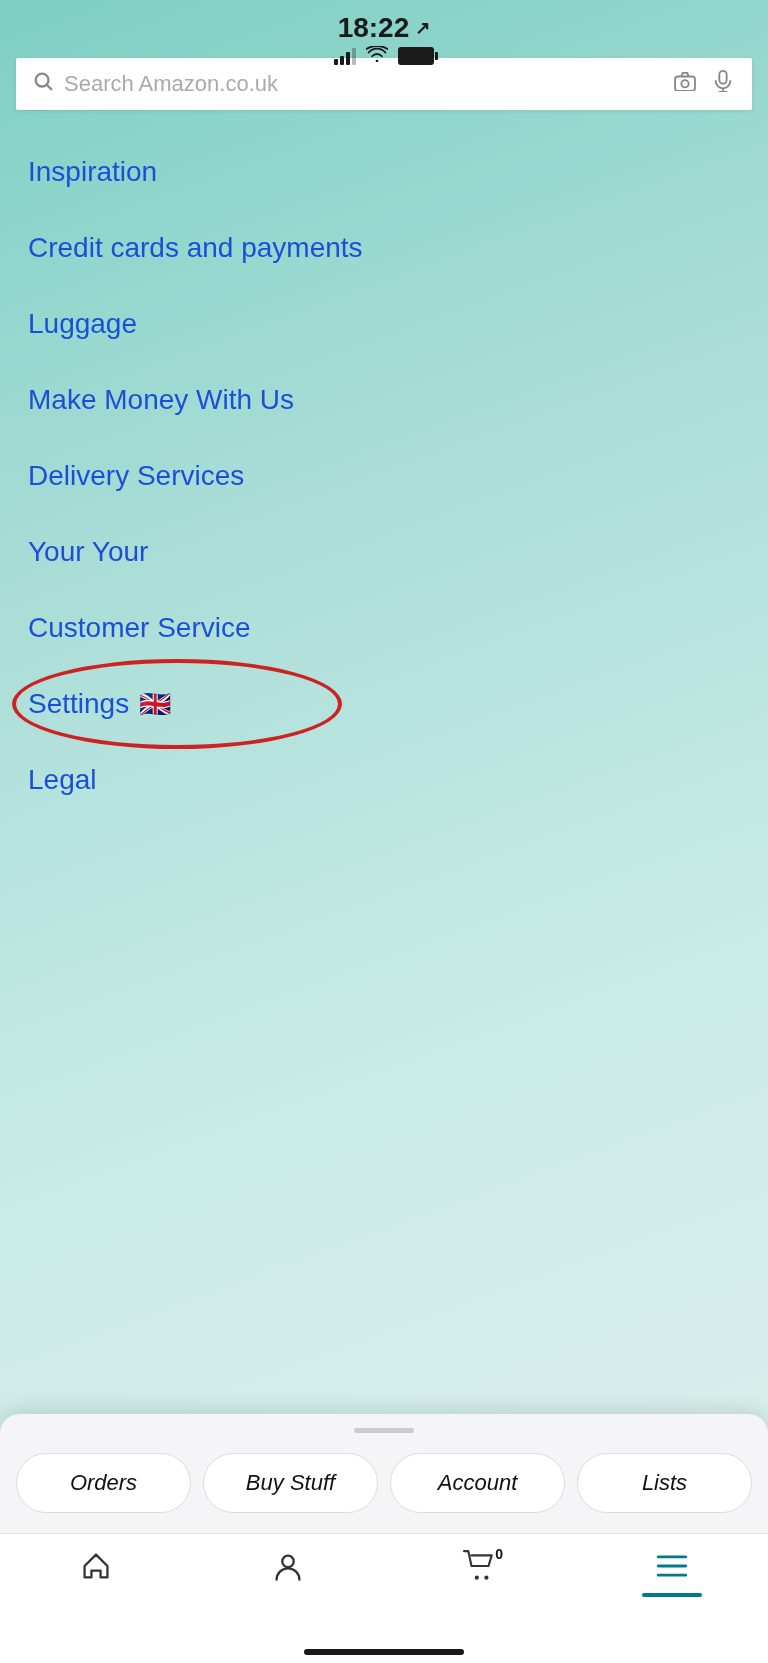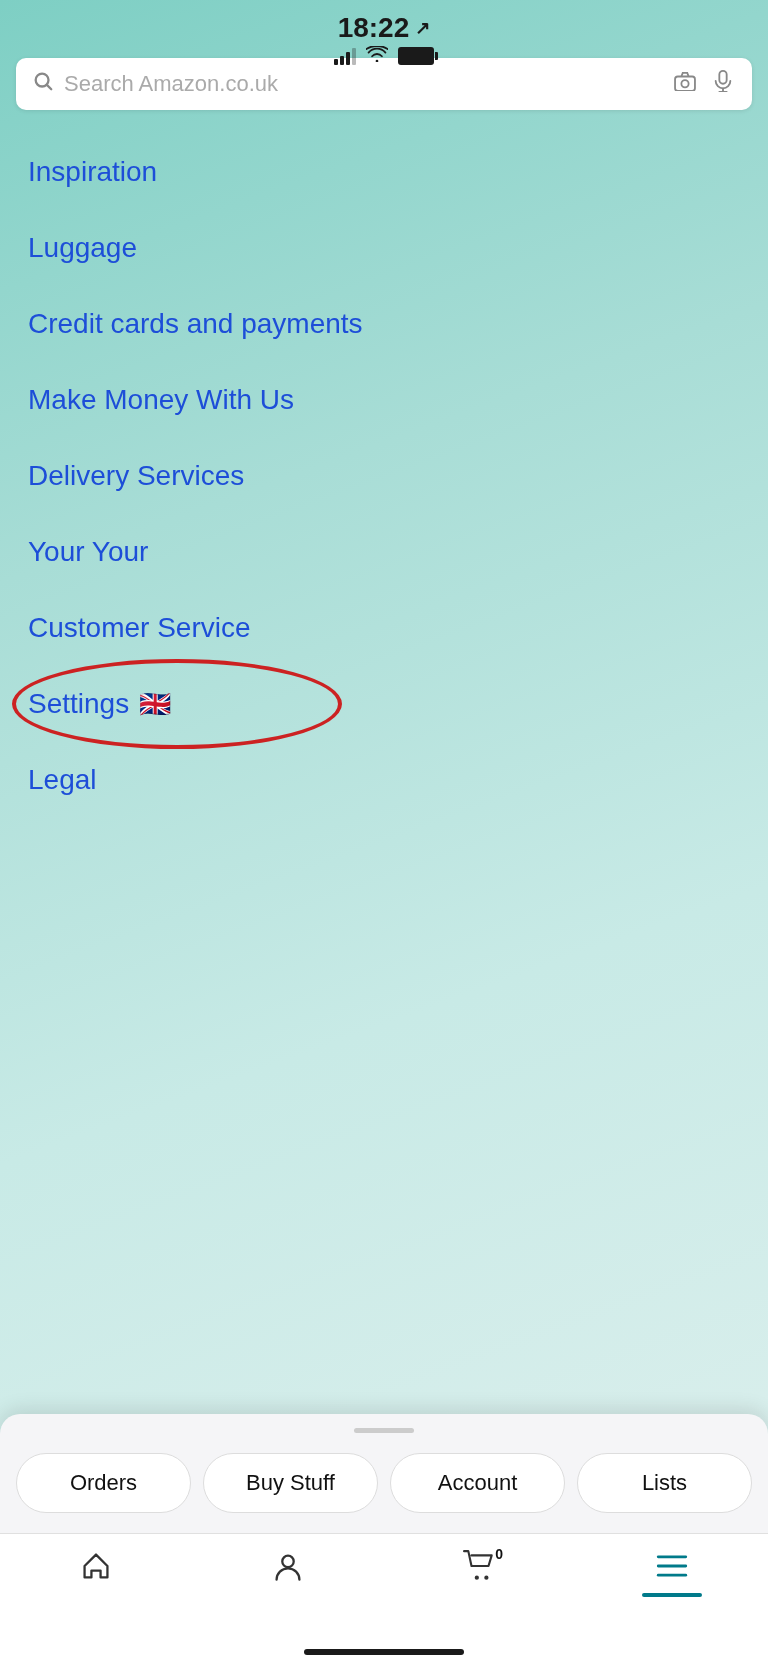--- a/index.html
+++ b/index.html
@@ -90,21 +90,21 @@
 
     
     .search-bar-container {
       padding: 10px 16px 16px;
     }
 
     .search-bar {
       display: flex;
       align-items: center;
       background: #ffffff;
-      border-radius: 10px;
+      border-radius: 2px;
       padding: 12px 16px;
       gap: 10px;
       box-shadow: 0 1px 4px rgba(0,0,0,0.1);
     }
 
     .search-icon-wrap {
       color: #888;
       font-size: 22px;
     }
 
@@ -175,20 +175,21 @@
       height: 5px;
       background: #ccc;
       border-radius: 3px;
       margin: 0 auto 20px;
     }
 
     .quick-actions {
       display: flex;
       gap: 12px;
       justify-content: space-around;
+      font-style: italic;
     }
 
     .quick-action-btn {
       flex: 1;
       background: #ffffff;
       border: 1.5px solid #ddd;
       border-radius: 50px;
       padding: 16px 10px;
       font-size: 22px;
       font-weight: 500;
@@ -317,24 +318,24 @@
       </svg>
     </span>
   </div>
 </div>
 
 <div class="menu-list">
   <div class="menu-item">
     <span>Inspiration</span>
   </div>
   <div class="menu-item">
+    <span>Credit cards and payments</span>
+  </div>
+  <div class="menu-item">
     <span>Luggage</span>
-  </div>
-  <div class="menu-item">
-    <span>Credit cards and payments</span>
   </div>
   <div class="menu-item">
     <span>Make Money With Us</span>
   </div>
   <div class="menu-item">
     <span>Delivery Services</span>
   </div>
   <div class="menu-item">
     <span>Your Your</span>
   </div>

